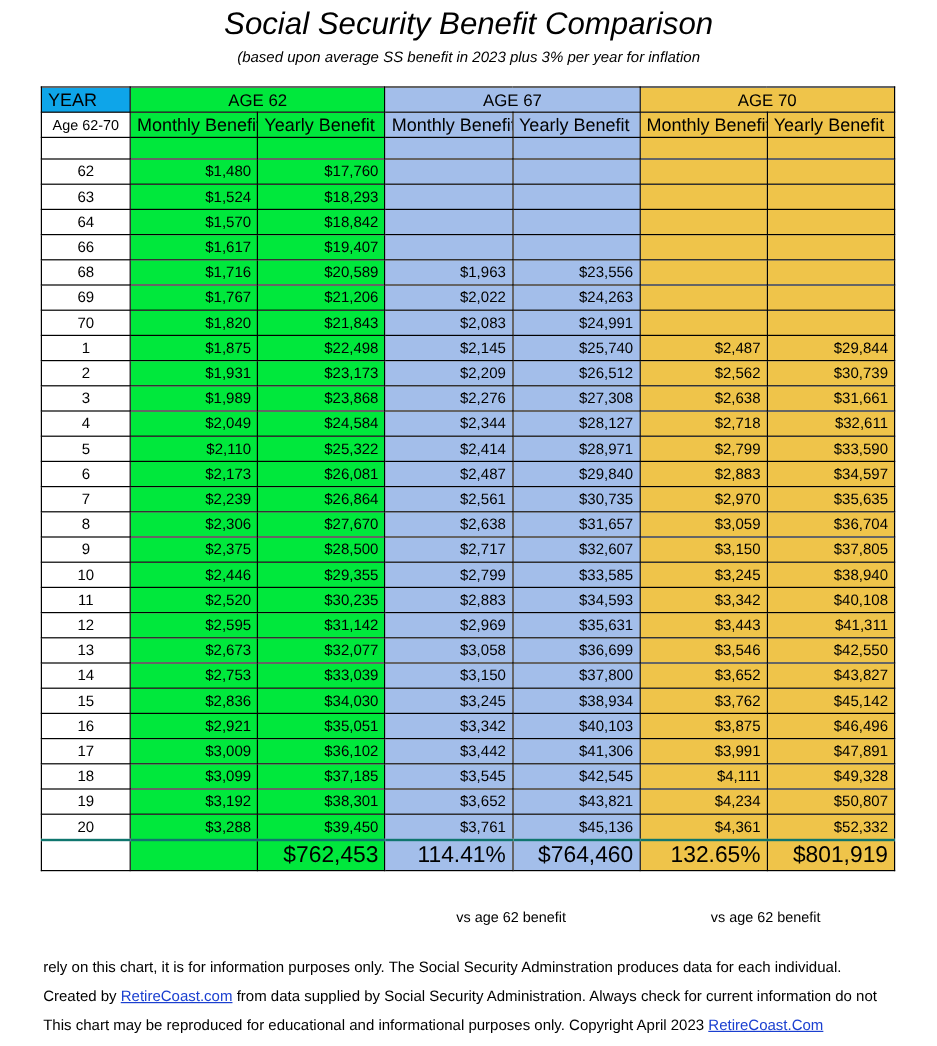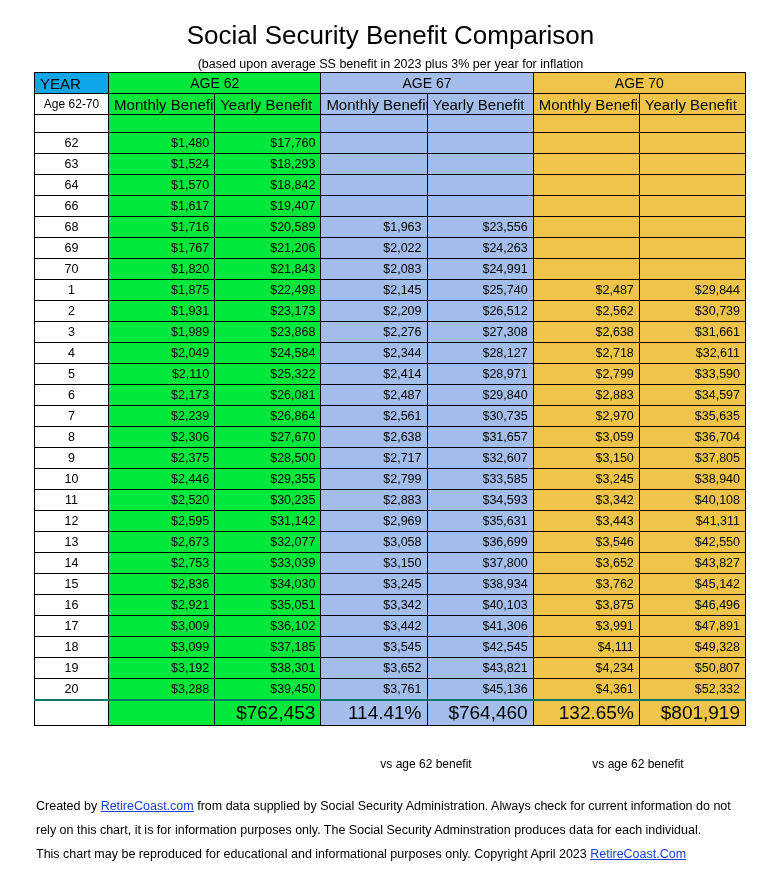--- a/index.html
+++ b/index.html
@@ -17,22 +17,23 @@
   }
   #page {
     position: relative;
     width: 781px;
     height: 872px;
     background: #ffffff;
   }
 
   
   #title-block {
-    padding-top: 20px;
+    padding-top: 4px;
     text-align: center;
+    font-style: italic;
   }
   #page-title {
     font-size: 26px;
     font-weight: 400;
     letter-spacing: 0px;
     line-height: 30px;
     margin: 0;
   }
   #page-subtitle {
     font-size: 12.5px;
@@ -457,18 +458,18 @@
       </tfoot>
     </table>
   </div>
 
   <div id="vs-row">
     <span class="vs-label" id="vs-67">vs age 62 benefit</span>
     <span class="vs-label" id="vs-70">vs age 62 benefit</span>
   </div>
 
   <div id="footer">
+    <div class="ln">rely on this chart, it is for information purposes only.  The Social Security Adminstration produces data for each individual.</div>
     <div class="ln"><span>Created by </span><span class="link">RetireCoast.com</span><span> from data supplied by Social Security Administration.  Always check for current information do not</span></div>
-    <div class="ln">rely on this chart, it is for information purposes only.  The Social Security Adminstration produces data for each individual.</div>
     <div class="ln"><span>This chart may be reproduced for educational and informational purposes only.  Copyright April 2023 </span><span class="link">RetireCoast.Com</span></div>
   </div>
 
 </div>
 
 </body></html>

